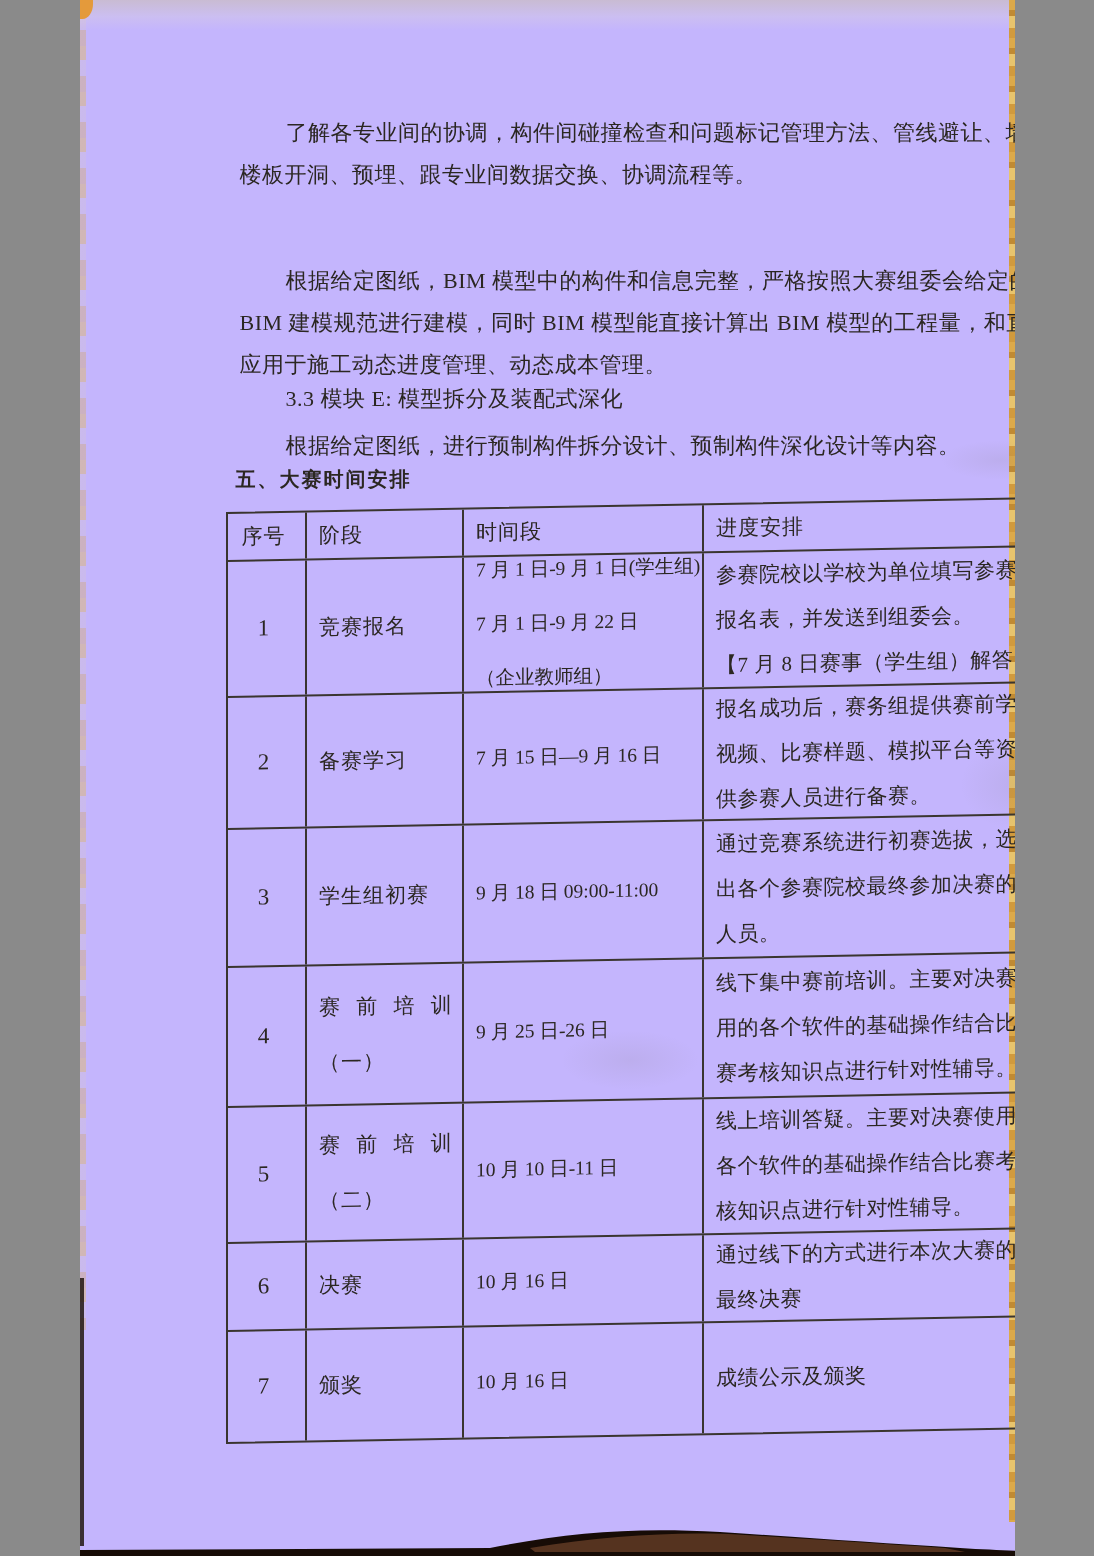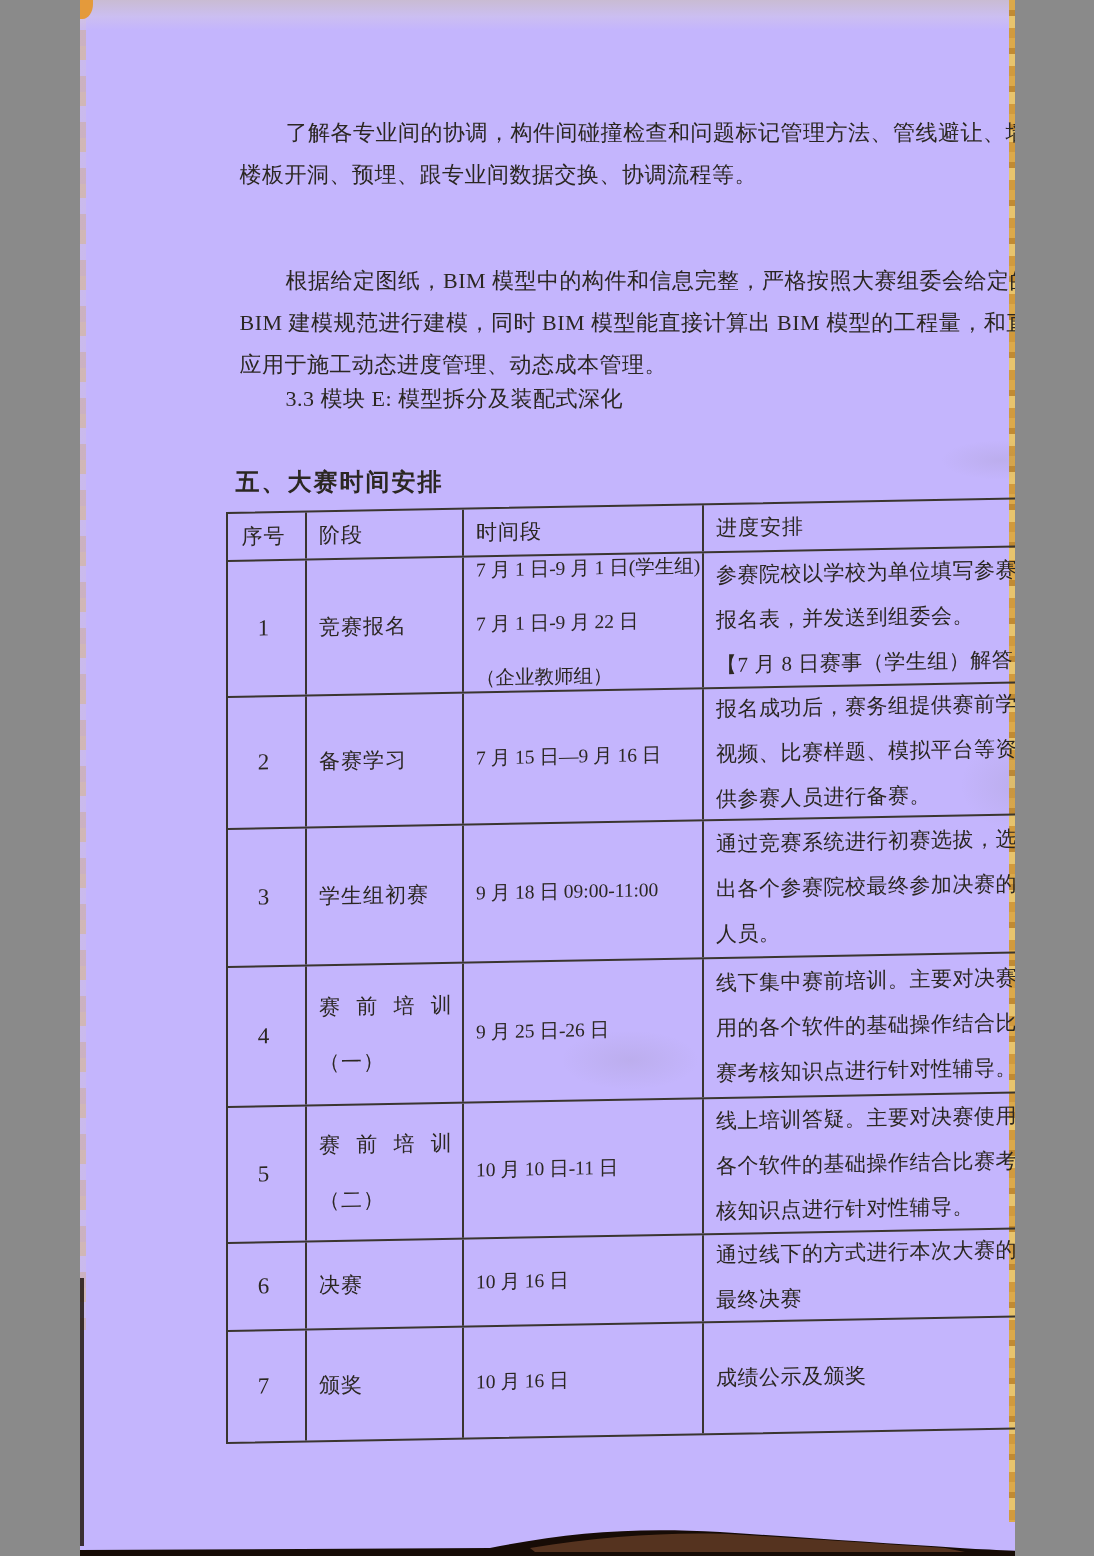--- a/index.html
+++ b/index.html
@@ -38,21 +38,21 @@
   .left-dark-line{
     position:absolute;left:0;top:1278px;width:4px;height:268px;
     background:#221812;opacity:.85;filter:blur(.4px);
   }
   .smudge{position:absolute;background:radial-gradient(ellipse at center, rgba(120,110,100,.10), rgba(120,110,100,0) 70%);}
   .bottom-wave{position:absolute;left:0;bottom:0;width:1094px;height:72px;}
   
   .txt{position:absolute;white-space:pre;letter-spacing:.5px;}
   .body-par{font-size:22px;line-height:42px;}
   .sub-head{font-size:22px;}
-  .section-head{font-size:24px;font-weight:bold;letter-spacing:2px;}
+  .section-head{font-size:20px;font-weight:bold;letter-spacing:2px;}
   
   .tbl{
     position:absolute;left:146px;top:512px;width:826px;
     transform:skewY(-1.05deg);transform-origin:0 0;
     border:2px solid #3a352f;
     background:transparent;
     font-size:21px;
   }
   .trow{display:grid;grid-template-columns:77px 157px 240px 352px;}
   .trow + .trow{border-top:2px solid #3a352f;}
@@ -90,20 +90,21 @@
   <div class="txt body-par" style="left:160px;top:112px;text-indent:46px;">了解各专业间的协调，构件间碰撞检查和问题标记管理方法、管线避让、墙体
 楼板开洞、预埋、跟专业间数据交换、协调流程等。</div>
 
 
   <div class="txt body-par" style="left:160px;top:260px;text-indent:46px;">根据给定图纸，BIM 模型中的构件和信息完整，严格按照大赛组委会给定的
 BIM 建模规范进行建模，同时 BIM 模型能直接计算出 BIM 模型的工程量，和直接
 应用于施工动态进度管理、动态成本管理。</div>
 
   <div class="txt sub-head" style="left:206px;top:384px;">3.3 模块 E: 模型拆分及装配式深化</div>
 
+  <div class="txt body-par" style="left:206px;top:425px;">根据给定图纸，进行预制构件拆分设计、预制构件深化设计等内容。</div>
 
   <div class="txt section-head" style="left:156px;top:466px;">五、大赛时间安排</div>
 
   <div class="tbl">
     <div class="trow hrow">
       <div class="tcell c-no">序号</div>
       <div class="tcell">阶段</div>
       <div class="tcell">时间段</div>
       <div class="tcell">进度安排</div>
     </div>

